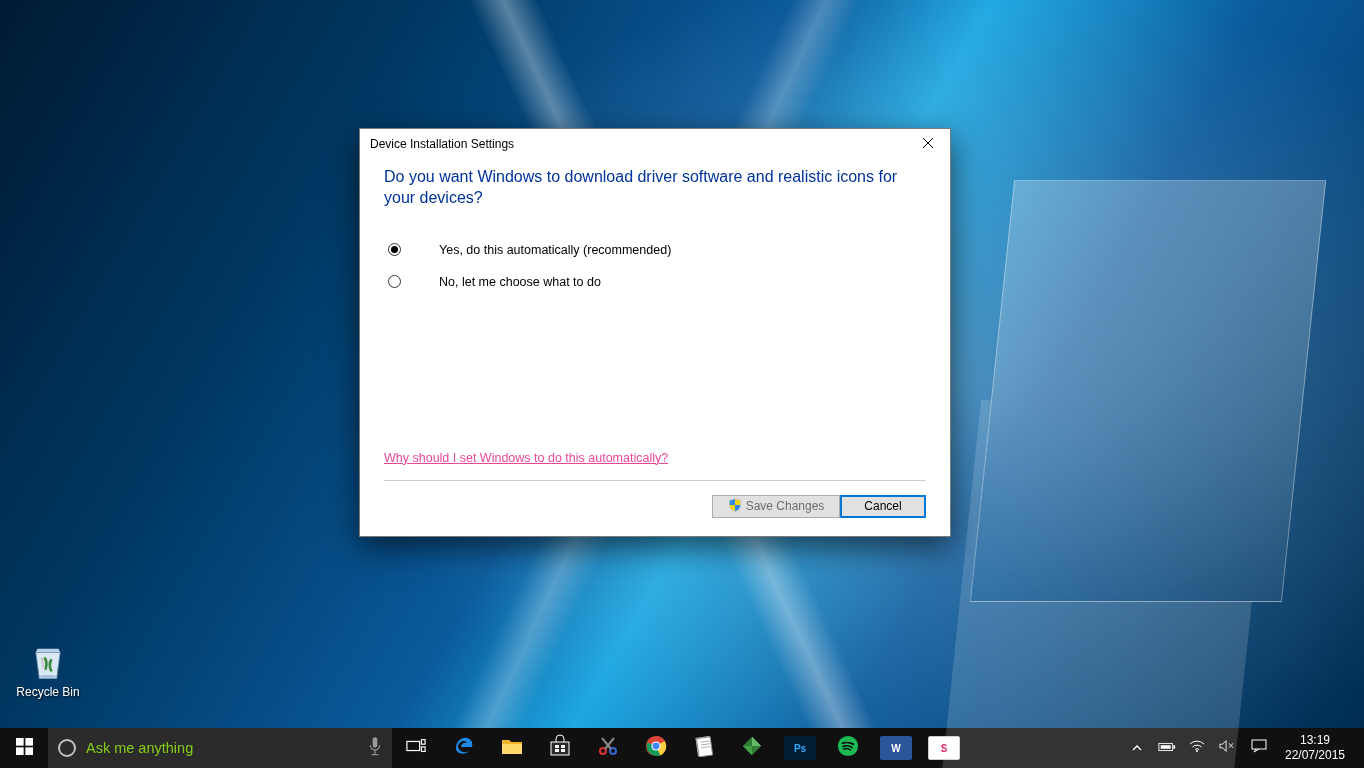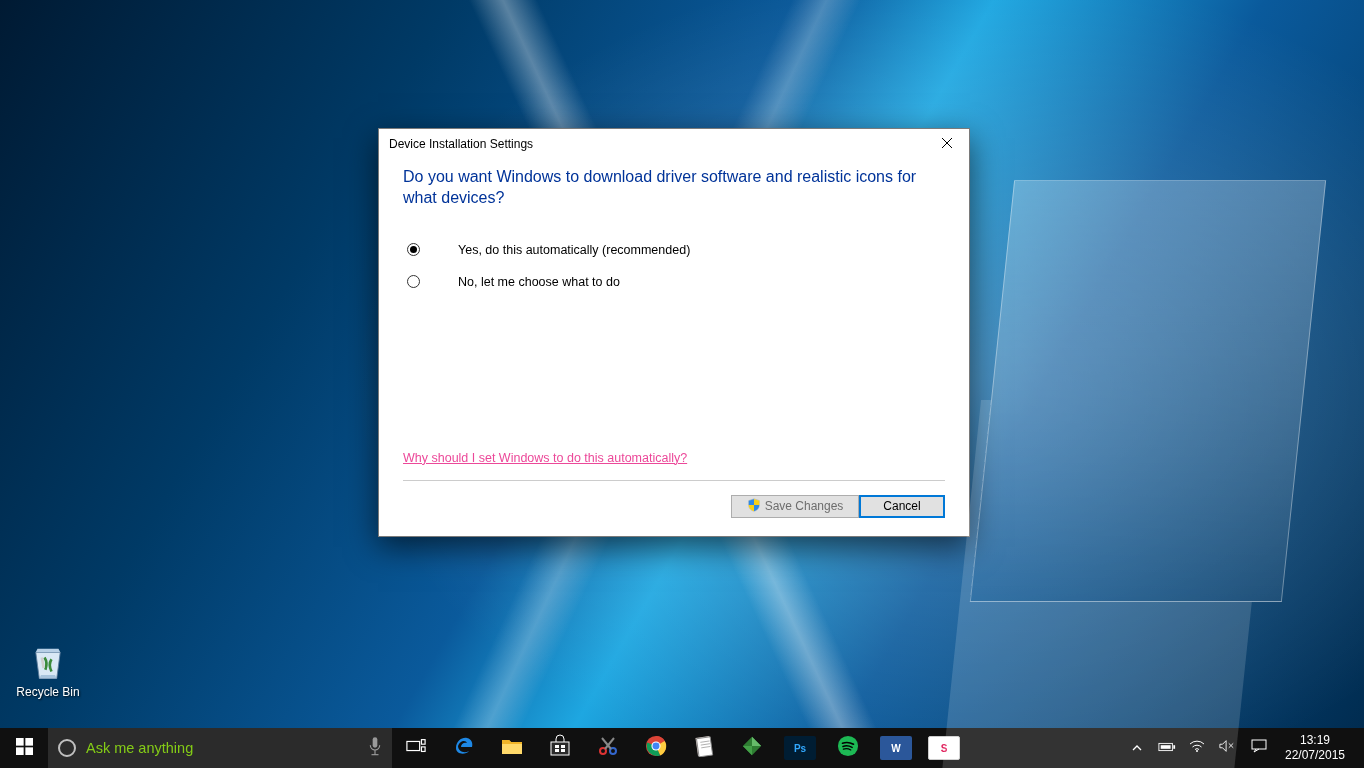--- a/index.html
+++ b/index.html
@@ -47,21 +47,21 @@
     color: #fff;
     font-size: 12px;
     text-shadow: 1px 1px 2px rgba(0,0,0,0.8);
     cursor: pointer;
   }
   .desktop-icon svg { width: 42px; height: 42px; display: block; margin: 0 auto 3px; }
 
   
   .dialog {
     position: absolute;
-    left: 378px; top: 128px;
+    left: 359px; top: 128px;
     width: 592px;
     background: #fff;
     box-shadow: 0 10px 30px rgba(0,0,0,0.6);
     border: 1px solid #7a7a7a;
   }
   .dialog-titlebar {
     display: flex;
     align-items: center;
     height: 30px;
     padding-left: 10px;
@@ -249,21 +249,21 @@
       <span class="spacer"></span>
       <div class="dialog-close">
         <span>
           <svg viewBox="0 0 10 10">
               <path d="M0 0 L10 10 M10 0 L0 10" stroke="#000" stroke-width="1"></path>
             </svg>
         </span>
       </div>
     </div>
     <div class="dialog-body">
-      <div class="dialog-heading">Do you want Windows to download driver software and realistic icons for what devices?</div>
+      <div class="dialog-heading">Do you want Windows to download driver software and realistic icons for your devices?</div>
 
       <div class="radio-row">
         <span class="radio checked"></span>
         <span>Yes, do this automatically (recommended)</span>
       </div>
       <div class="radio-row">
         <span class="radio"></span>
         <span>No, let me choose what to do</span>
       </div>
 

